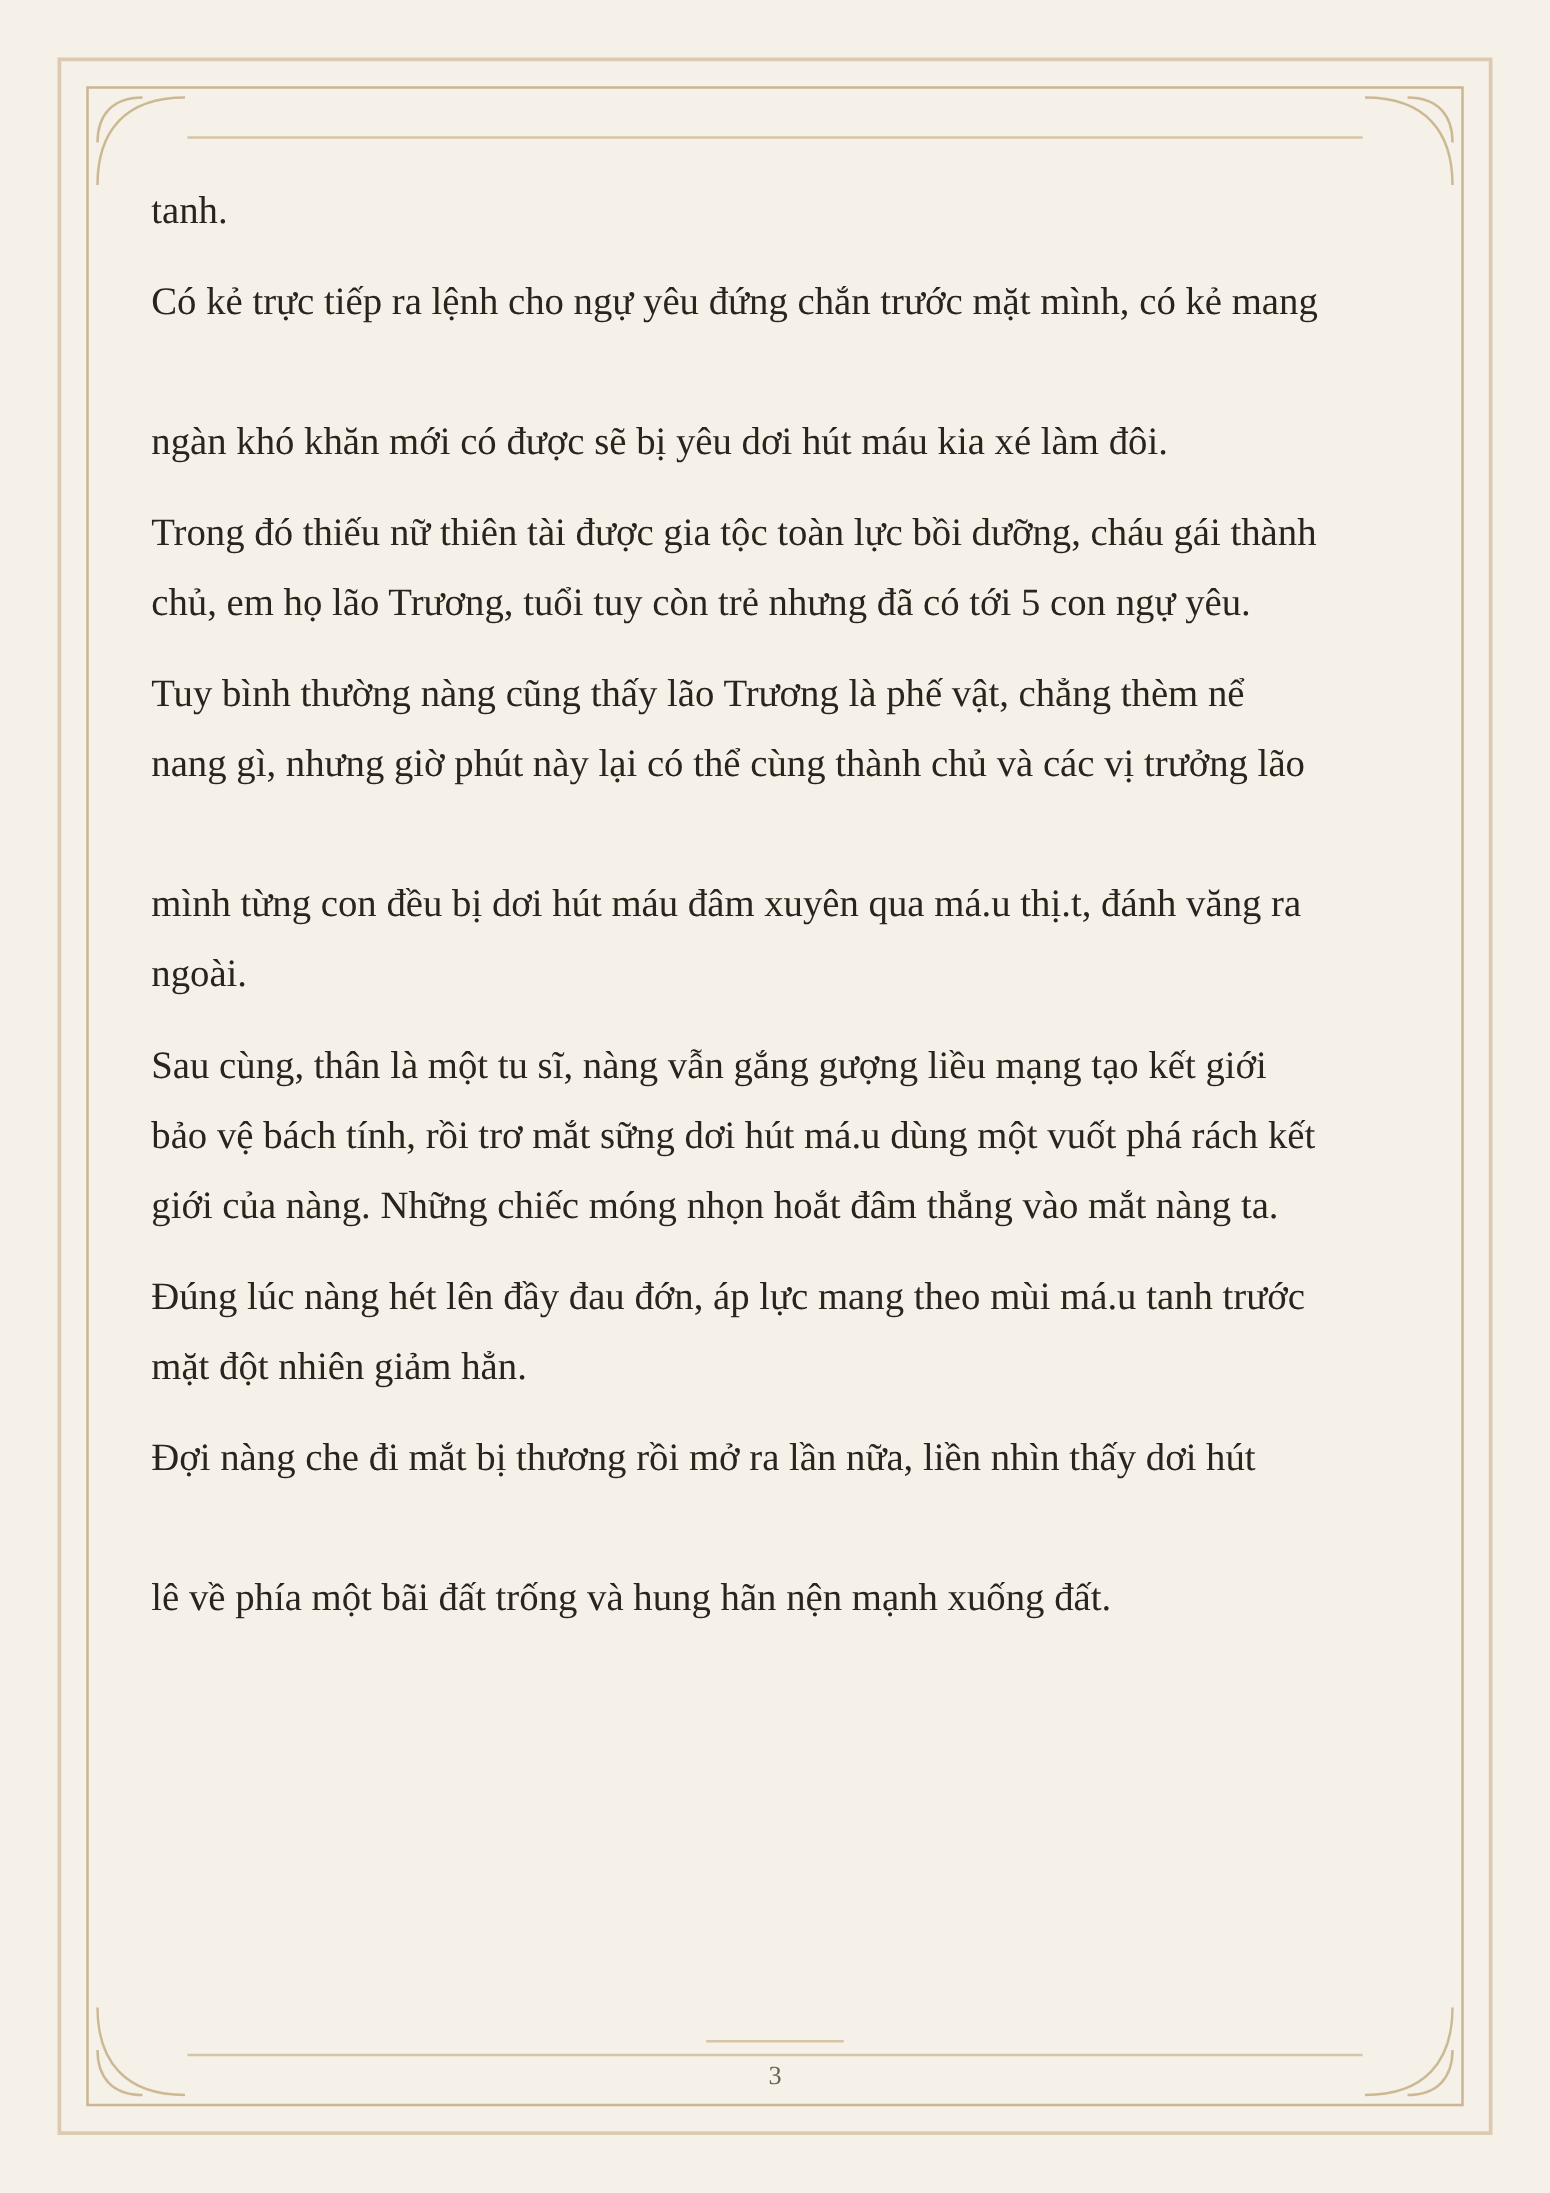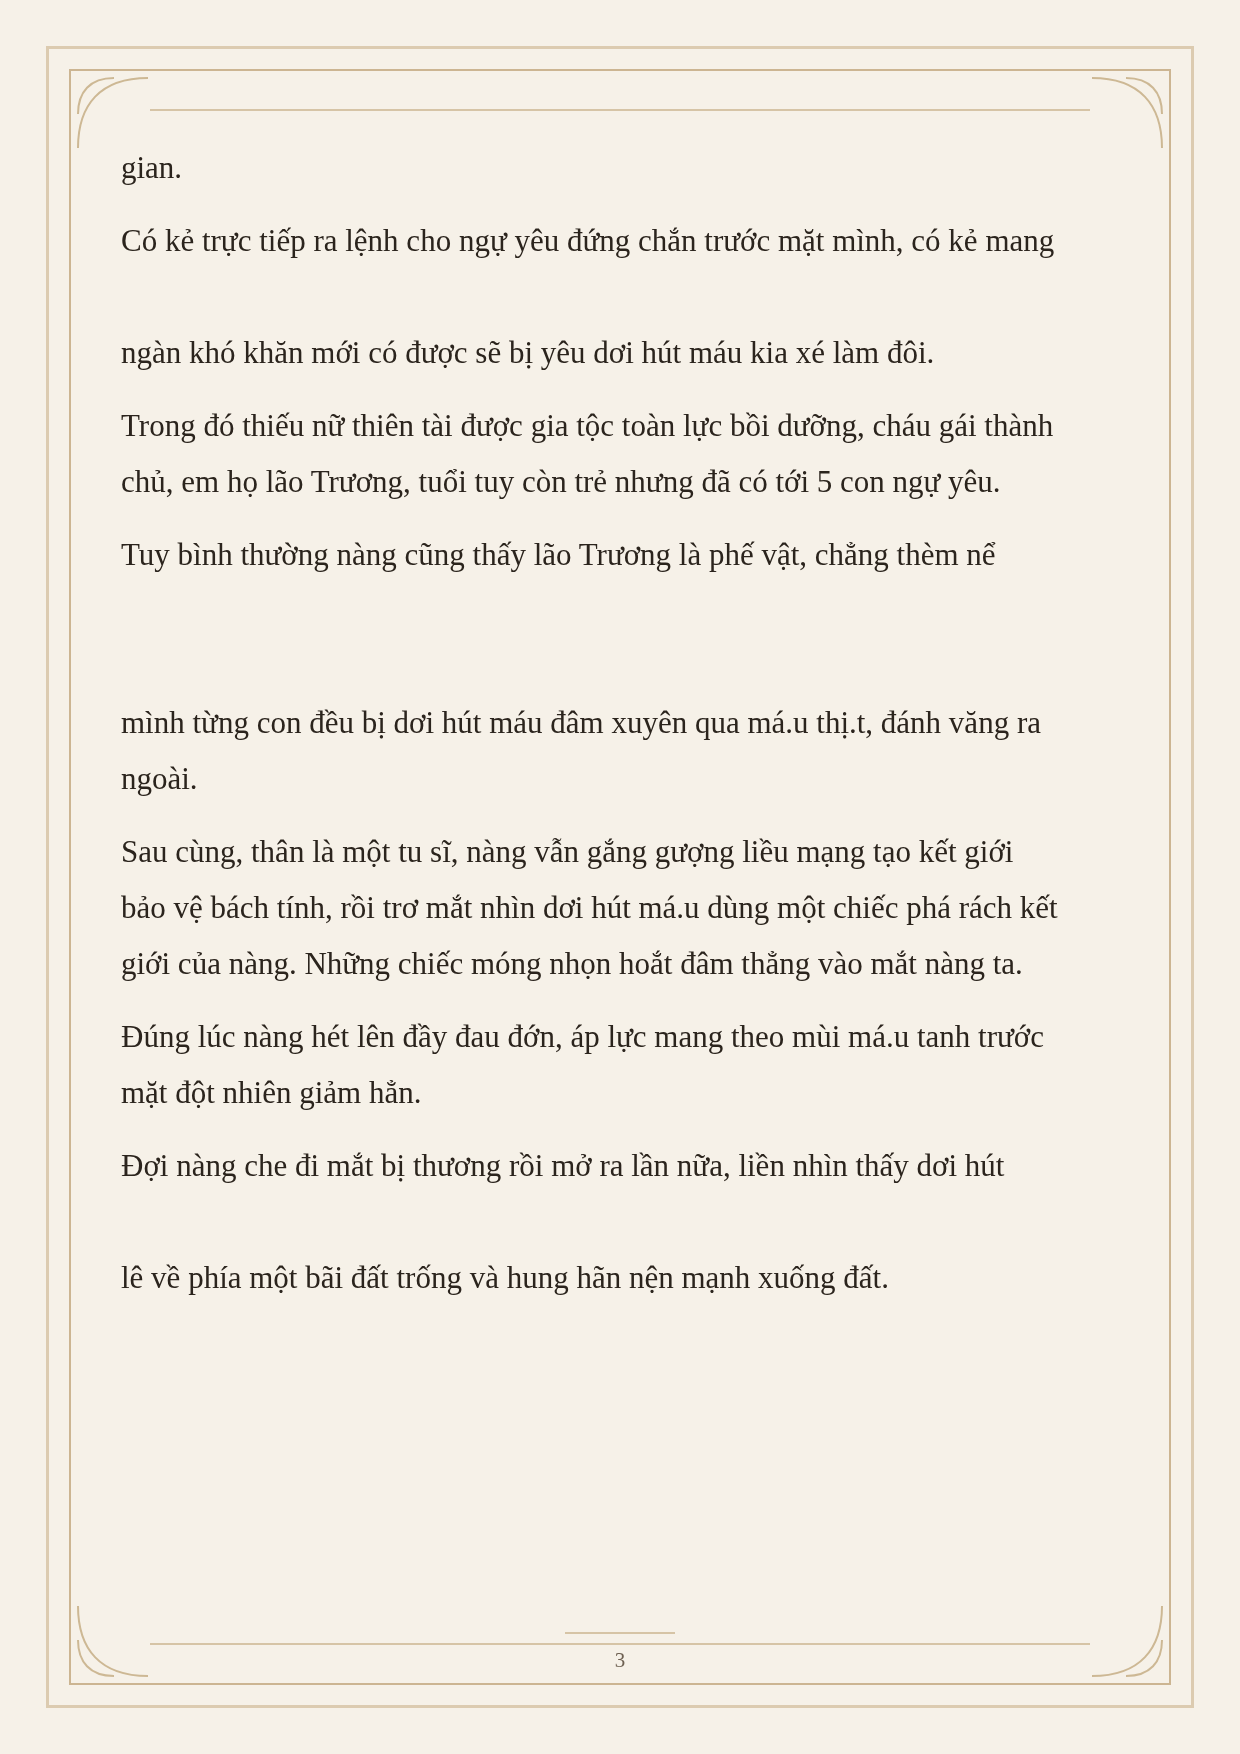--- a/index.html
+++ b/index.html
@@ -57,40 +57,40 @@
     </g>
   </g>
   <g stroke="#d6c4a6" stroke-width="2">
     <line x1="150" y1="110" x2="1090" y2="110"></line>
     <line x1="150" y1="1644" x2="1090" y2="1644"></line>
     <line x1="565" y1="1633" x2="675" y2="1633"></line>
   </g>
 </svg>
 
 <div class="text-body">
-  <p><span>gian.</span></p>
+  <p><span>tanh.</span></p>
   <p>
     <span>Có kẻ trực tiếp ra lệnh cho ngự yêu đứng chắn trước mặt mình, có kẻ mang</span><br>
     <br>
     <span>ngàn khó khăn mới có được sẽ bị yêu dơi hút máu kia xé làm đôi.</span>
   </p>
   <p>
     <span>Trong đó thiếu nữ thiên tài được gia tộc toàn lực bồi dưỡng, cháu gái thành</span><br>
     <span>chủ, em họ lão Trương, tuổi tuy còn trẻ nhưng đã có tới 5 con ngự yêu.</span>
   </p>
   <p>
     <span>Tuy bình thường nàng cũng thấy lão Trương là phế vật, chẳng thèm nể</span><br>
-    <br>
+    <span>nang gì, nhưng giờ phút này lại có thể cùng thành chủ và các vị trưởng lão</span><br>
     <br>
     <span>mình từng con đều bị dơi hút máu đâm xuyên qua má.u thị.t, đánh văng ra</span><br>
     <span>ngoài.</span>
   </p>
   <p>
     <span>Sau cùng, thân là một tu sĩ, nàng vẫn gắng gượng liều mạng tạo kết giới</span><br>
-    <span>bảo vệ bách tính, rồi trơ mắt nhìn dơi hút má.u dùng một chiếc phá rách kết</span><br>
+    <span>bảo vệ bách tính, rồi trơ mắt sững dơi hút má.u dùng một vuốt phá rách kết</span><br>
     <span>giới của nàng. Những chiếc móng nhọn hoắt đâm thẳng vào mắt nàng ta.</span>
   </p>
   <p>
     <span>Đúng lúc nàng hét lên đầy đau đớn, áp lực mang theo mùi má.u tanh trước</span><br>
     <span>mặt đột nhiên giảm hẳn.</span>
   </p>
   <p>
     <span>Đợi nàng che đi mắt bị thương rồi mở ra lần nữa, liền nhìn thấy dơi hút</span><br>
     <br>
     <span>lê về phía một bãi đất trống và hung hãn nện mạnh xuống đất.</span>

